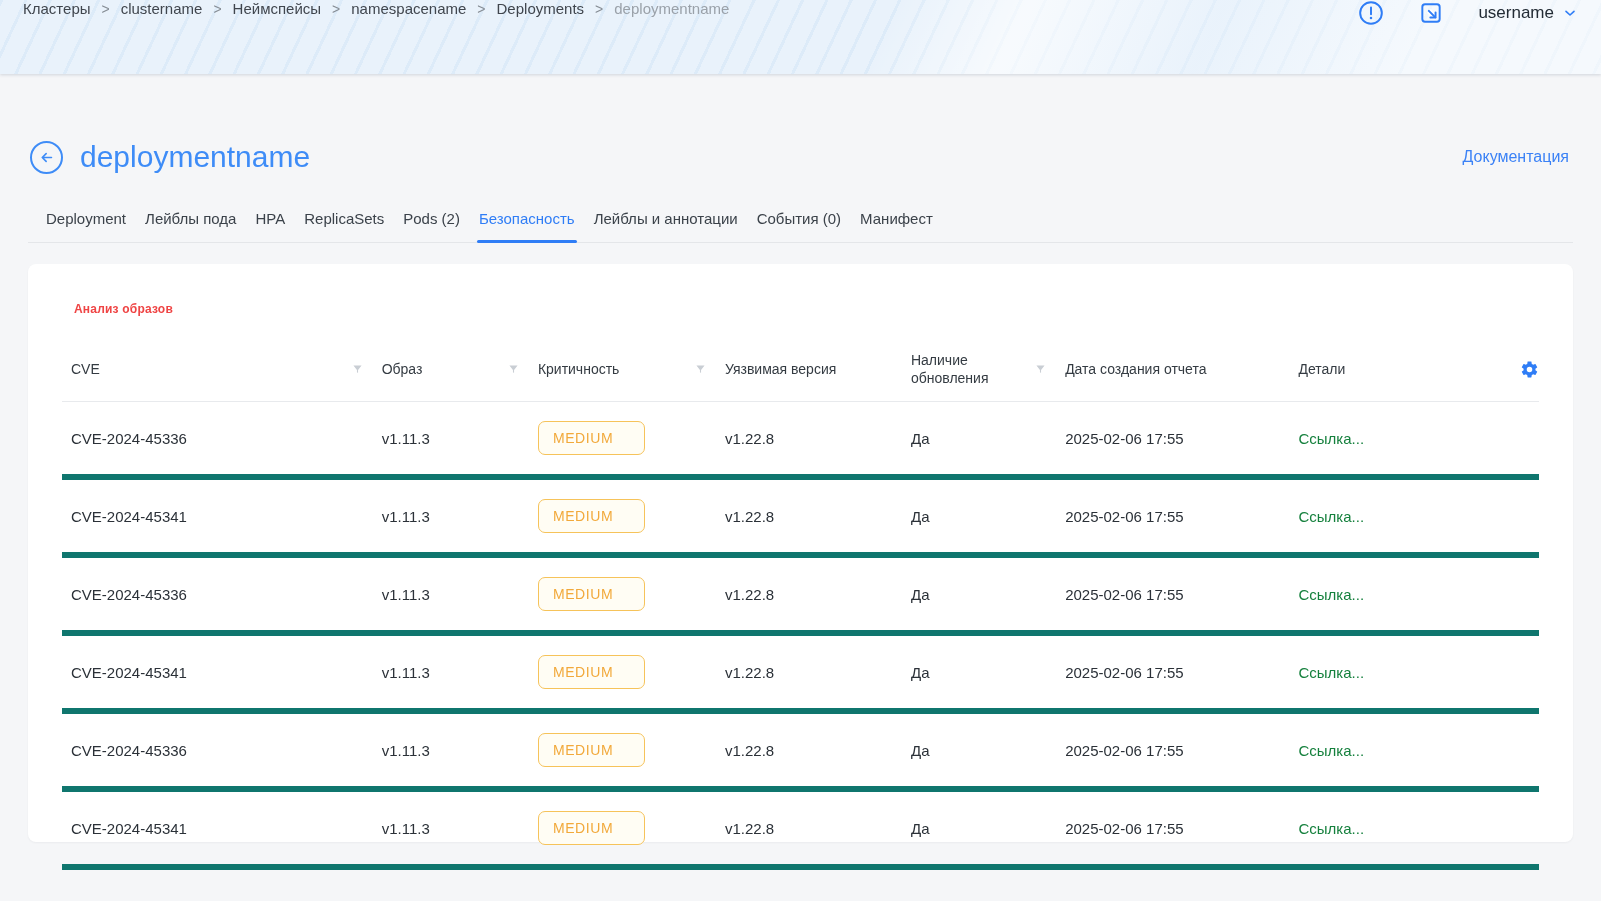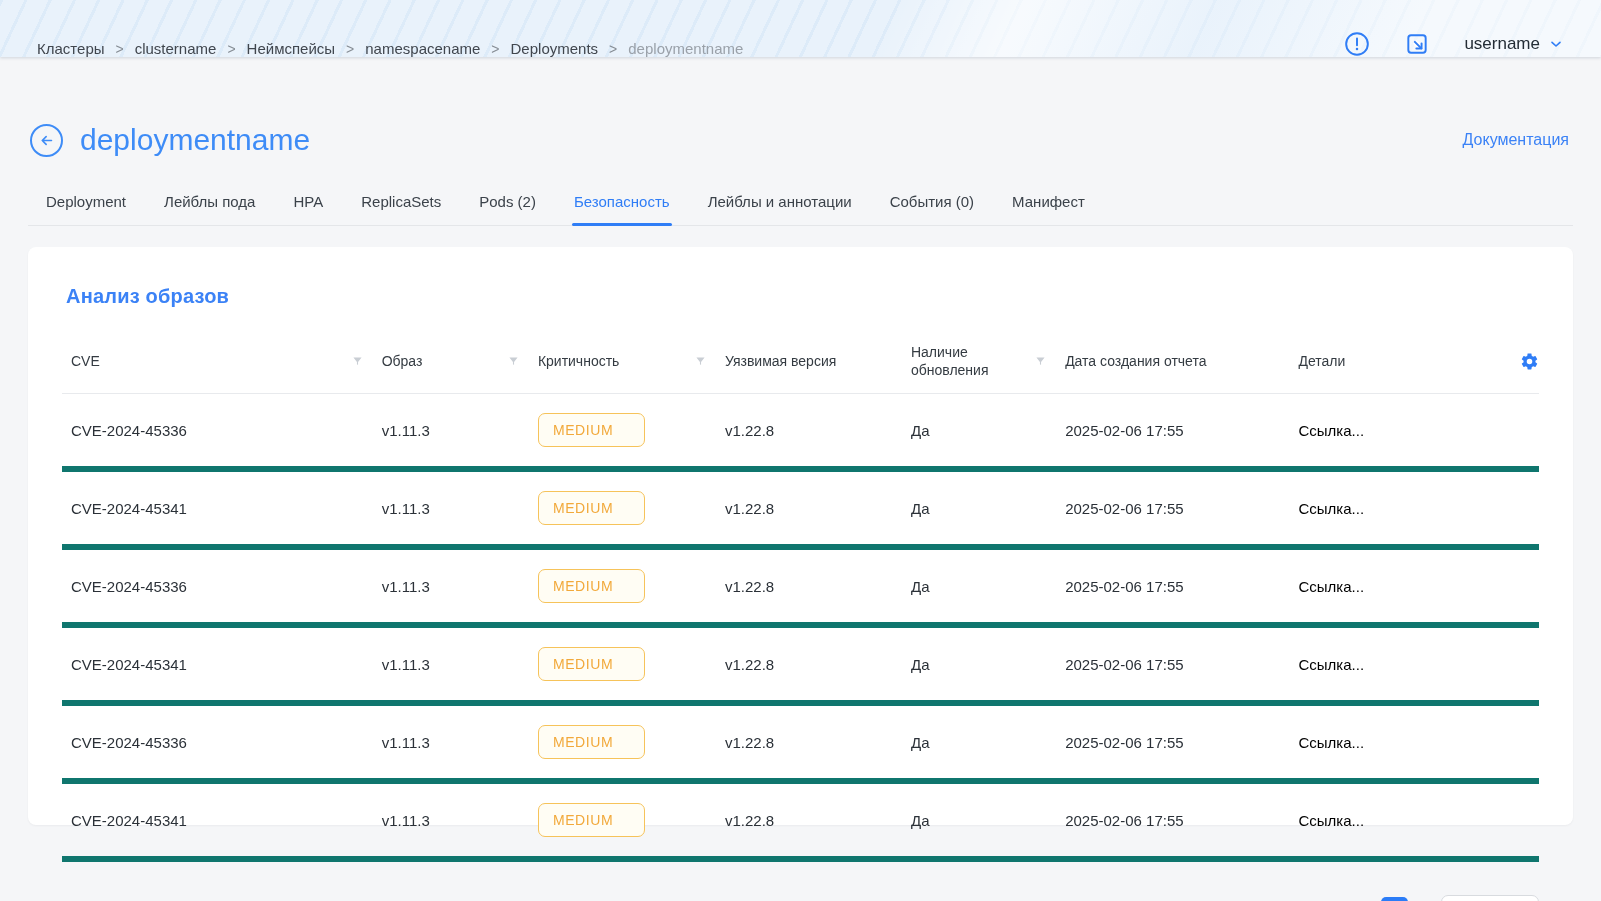--- a/index.html
+++ b/index.html
@@ -5,28 +5,28 @@
   * { box-sizing: border-box; margin: 0; padding: 0; }
   html, body { width: 1601px; height: 901px; overflow: hidden; }
   body {
     font-family: "Liberation Sans", "DejaVu Sans", sans-serif;
     background: #f5f6f8;
     color: #2b3138;
   }
 
   
   .topbar {
-    height: 57px;
+    height: 74px;
     background:
       linear-gradient(115deg, rgba(255,255,255,0) 55%, rgba(255,255,255,.65) 63%, rgba(234,243,252,.4) 75%, rgba(255,255,255,.55) 88%),
       repeating-linear-gradient(115deg, rgba(198,222,244,.35) 0 3px, rgba(234,243,252,0) 3px 22px),
       #e9f2fb;
     display: flex;
-    align-items: flex-end;
-    padding: 0 37px;
+    align-items: flex-start;
+    padding: 0 23px;
     box-shadow: 0 1px 3px rgba(40,60,90,.18);
     position: relative;
     z-index: 5;
   }
   .breadcrumb { display: flex; align-items: center; gap: 11px; font-size: 15px; }
   .breadcrumb .crumb { color: #40464e; cursor: pointer; }
   .breadcrumb .crumb.current { color: #9aa1a9; cursor: default; }
   .breadcrumb .sep { color: #858c94; font-size: 14px; }
   .topbar-right { margin-left: auto; display: flex; align-items: center; gap: 34px; }
   .icon-btn { width: 26px; height: 26px; cursor: pointer; display: inline-flex; }
@@ -49,59 +49,59 @@
   .docs-link { font-size: 16px; color: #3b82f6; cursor: pointer; text-decoration: none; }
   .save-btn {
     width: 226px; height: 43px; border-radius: 9px;
     border: 1px solid #e4e7eb; background: #fdfdfe;
     color: #c2c8d0; font-size: 16px; font-family: inherit;
     cursor: not-allowed;
   }
 
   
   .tabs-wrap { margin: 30px 28px 0; border-bottom: 1px solid #e4e6e9; padding: 0 0 0 16px; }
-  .tabs { display: flex; gap: 34px; }
+  .tabs { display: flex; gap: 15px; }
   .tab {
     font-size: 15px; color: #3b424a; padding: 6px 2px 15px;
     cursor: pointer; position: relative; white-space: nowrap;
   }
   .tab.active { color: #2f7df6; }
   .tab.active::after {
     content: ""; position: absolute; left: 0; right: 0; bottom: -1px;
     height: 3px; background: #2f7df6; border-radius: 2px;
   }
 
   
   .card {
     margin: 21px 28px 0; background: #fff; border-radius: 8px;
     padding: 34px 34px 26px; height: 578px;
     box-shadow: 0 1px 2px rgba(30,40,60,.05);
   }
-  .card-title { font-size: 20px; font-weight: 700; color: #3b82f6; margin: 4px 4px 30px; letter-spacing: .2px; }
+  .card-title { font-size: 12px; font-weight: 700; color: #ef4444; margin: 4px 12px 30px; letter-spacing: .2px; }
   table { width: 100%; border-collapse: collapse; table-layout: fixed; }
   thead th {
     text-align: left; font-size: 14px; font-weight: 500; color: #343b42;
     padding: 6px 0 14px; border-bottom: 1px solid #e8eaed; vertical-align: middle;
   }
   thead th .th-inner { display: flex; align-items: center; }
   thead th .th-label { line-height: 1.25; }
   thead th .filter-icon { margin-left: auto; margin-right: 18px; cursor: pointer; display: inline-flex; flex: none; }
   th.col-first .th-inner, td.col-first { padding-left: 9px; }
   th.col-gear .th-inner { justify-content: flex-end; }
   tbody td {
     font-size: 15px; color: #2b3138; padding: 19px 0;
     border-bottom: 6px solid #0f766e; vertical-align: middle;
   }
   .badge-medium {
     display: inline-block; min-width: 107px; text-align: left;
     padding: 8px 14px; border-radius: 7px;
     border: 1px solid #f6c35a; background: #fffdf4; color: #f2a93b;
     font-size: 14px; letter-spacing: .6px; font-weight: 500;
   }
-  .cell-link { color: #000000; cursor: pointer; }
+  .cell-link { color: #15803d; cursor: pointer; }
   .gear-btn { display: inline-flex; cursor: pointer; }
 
   
   .pagination {
     display: flex; align-items: center; justify-content: flex-end;
     gap: 9px; margin-top: 33px;
   }
   .pg-arrow { color: #b8bec6; font-size: 15px; cursor: pointer; padding: 0 3px; user-select: none; }
   .pg-page {
     width: 27px; height: 27px; border-radius: 5px; background: #2b7cf7;

